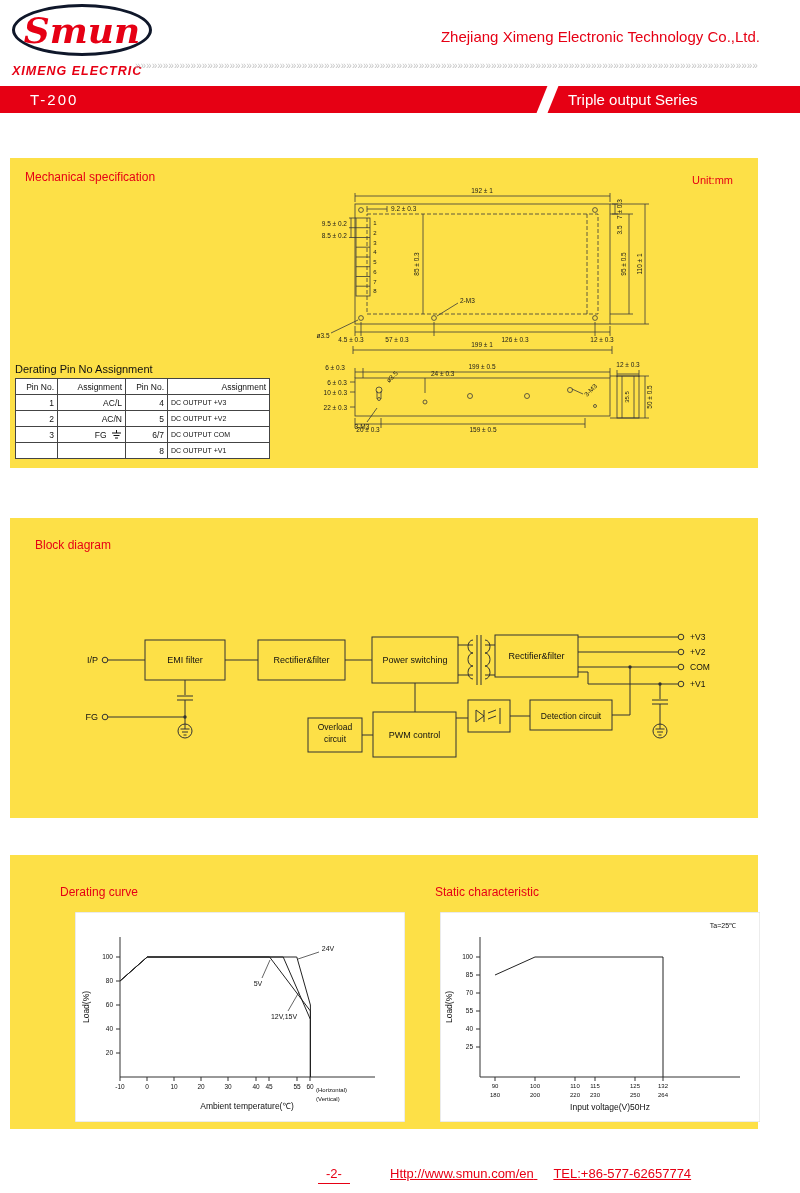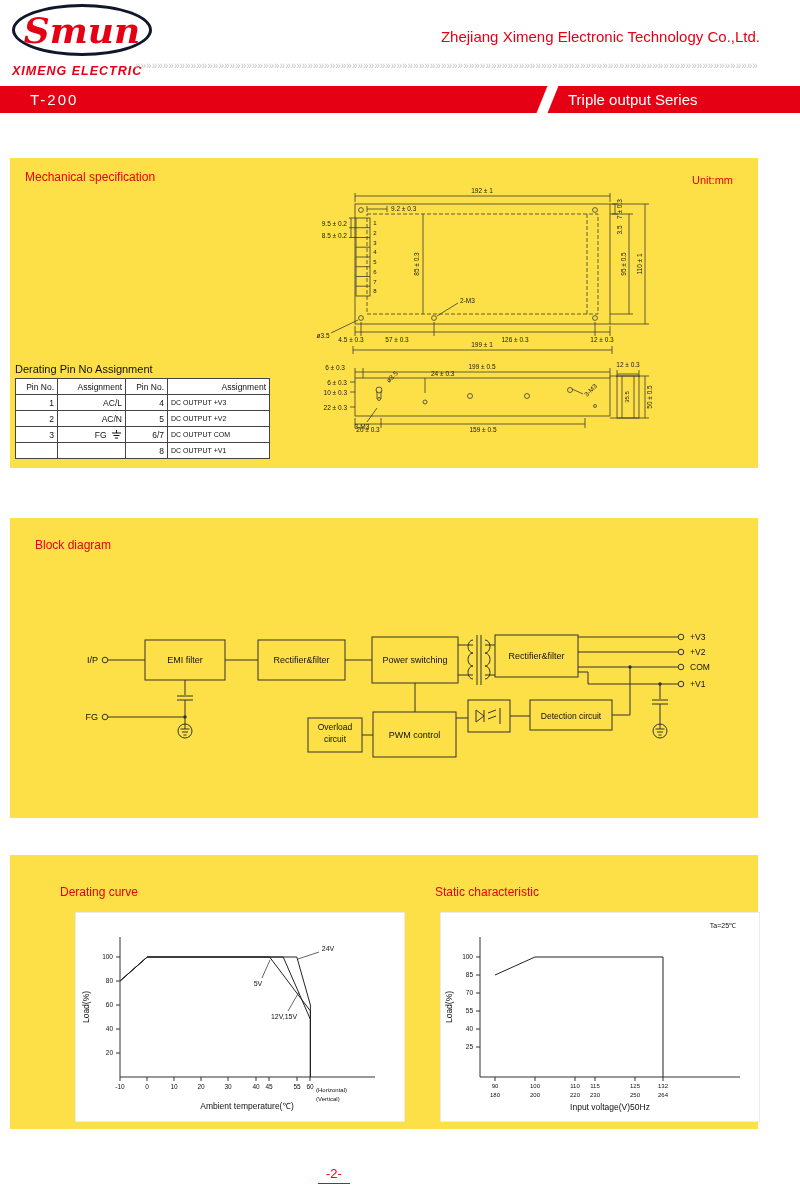--- a/index.html
+++ b/index.html
@@ -418,14 +418,18 @@
         <text x="195" y="185" font-size="6">250</text>
         <text x="223" y="185" font-size="6">264</text>
         <text x="296" y="16" text-anchor="end" font-size="7">Ta=25℃</text>
         <text x="170" y="198" font-size="8.5">Input voltage(V)50Hz</text>
         <text x="12" y="95" font-size="8.5" transform="rotate(-90 12 95)">Load(%)</text>
       </g>
     </svg>
   </div>
 
   <div class="abs footer-red" style="left:318px;top:1166px;border-bottom:1px solid #e60014;padding:0 8px 2px;">-2-</div>
+  <div class="abs footer-red" style="left:390px;top:1166px;text-decoration:underline;">
+    <span>Http://www.smun.com/en</span>
+    <span style="margin-left:16px;">TEL:+86-577-62657774</span>
+  </div>
 
 </div>
 
 </body></html>

